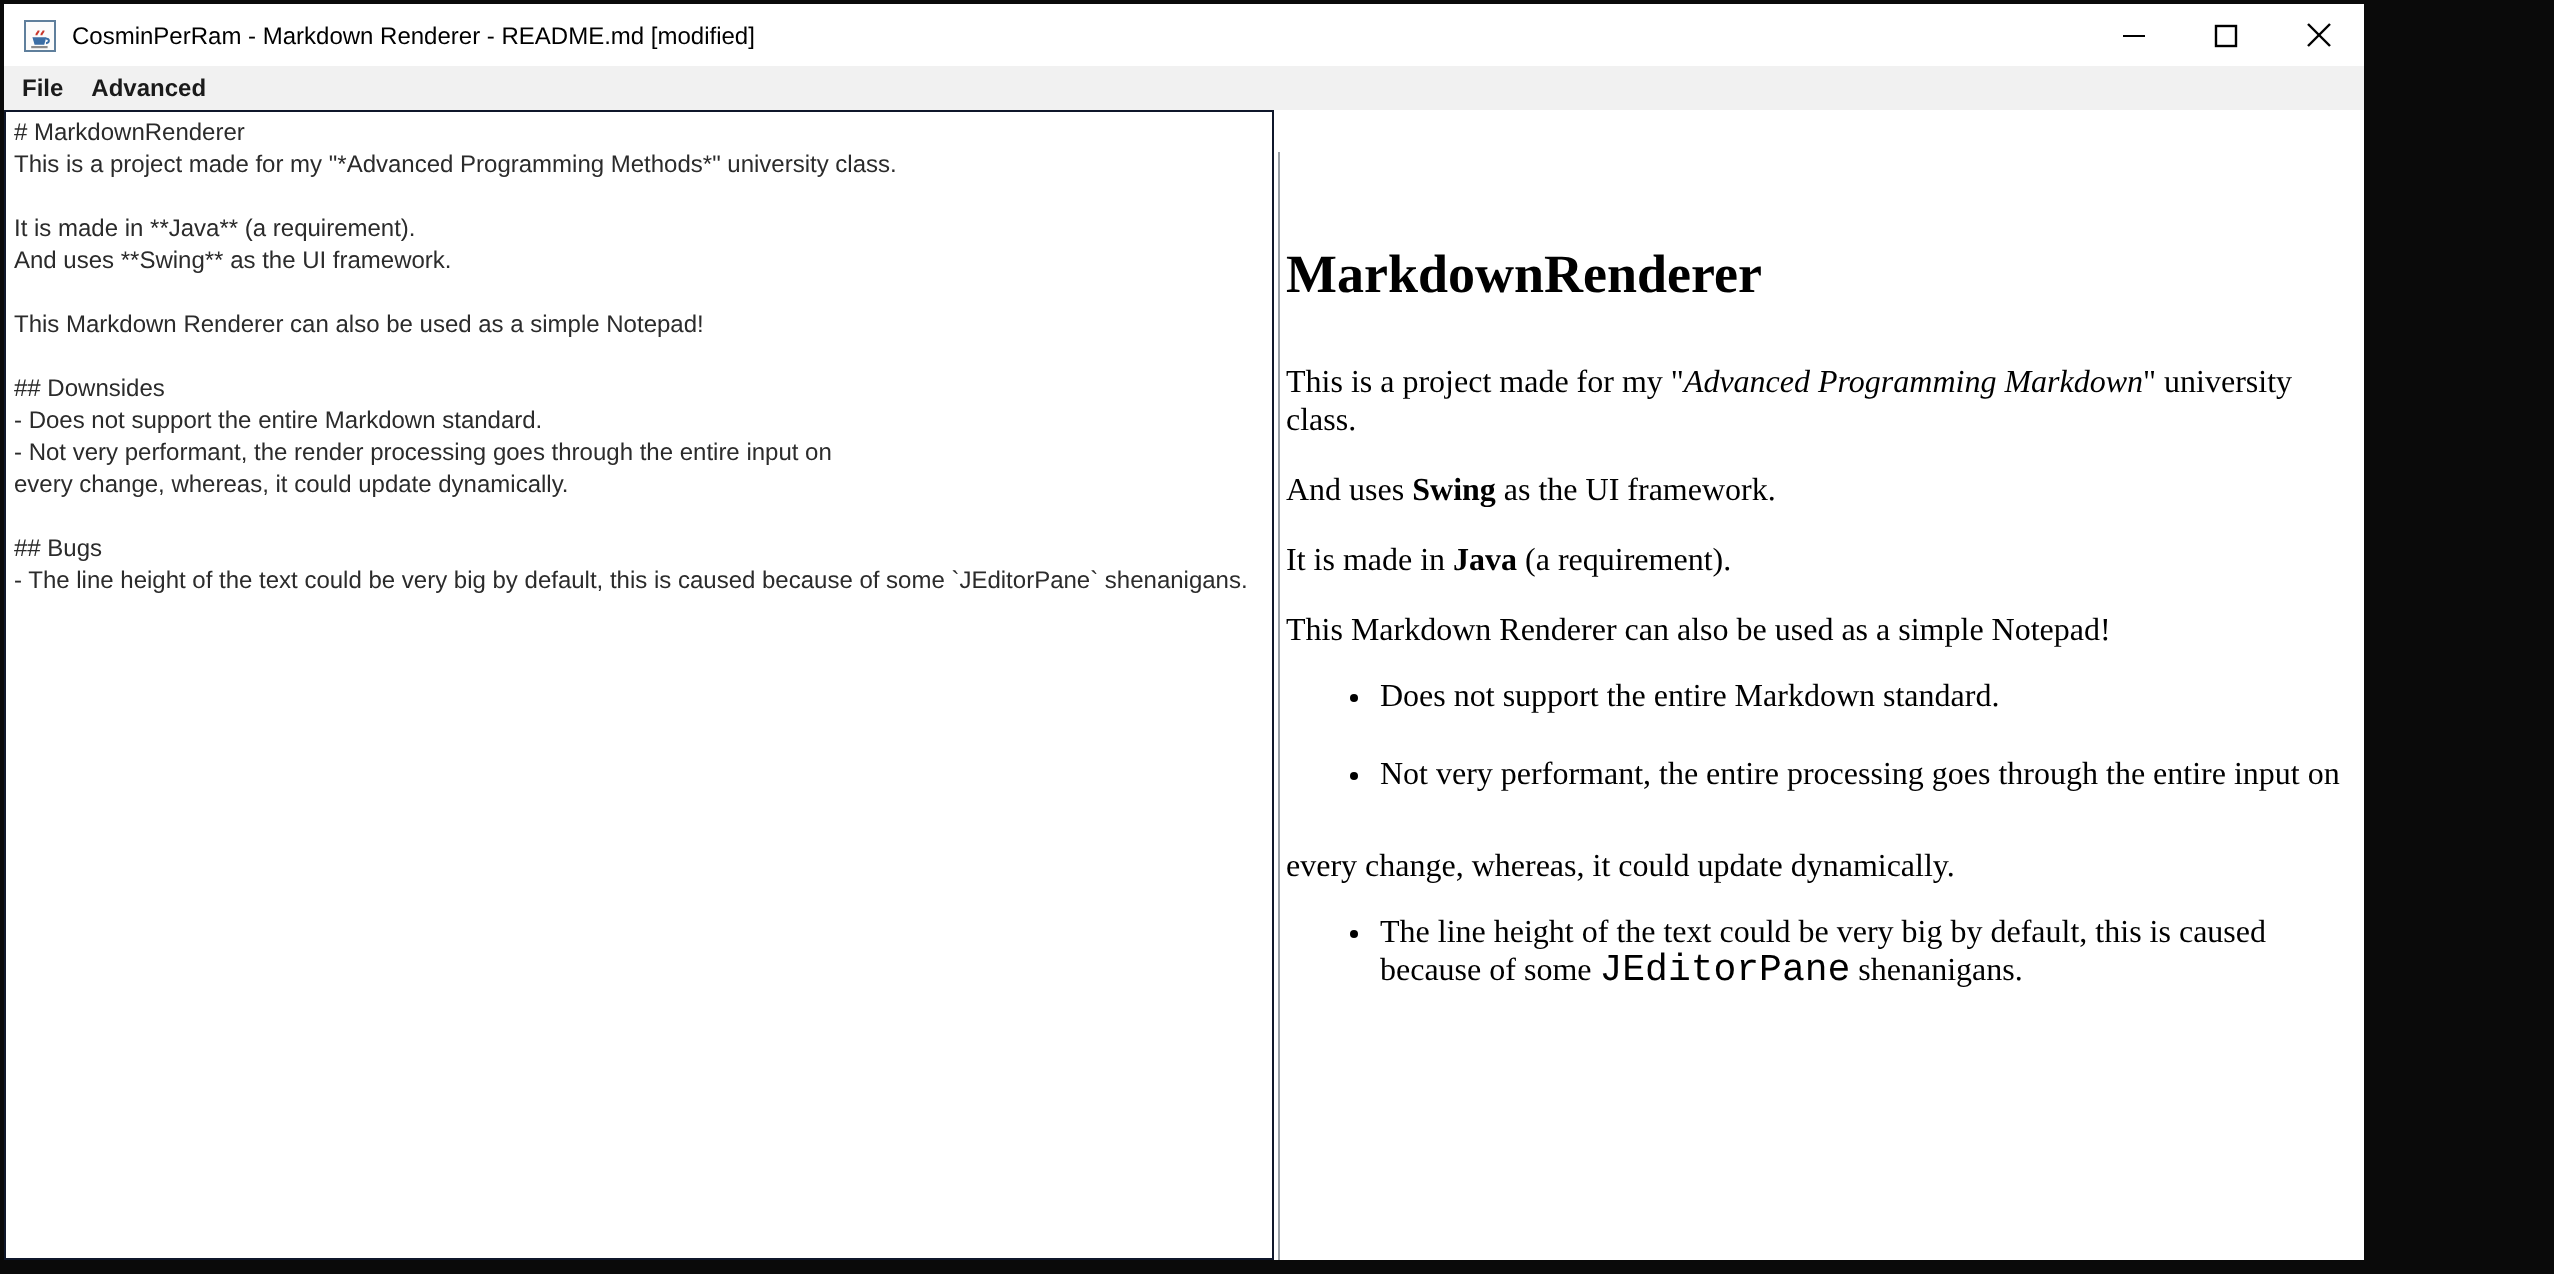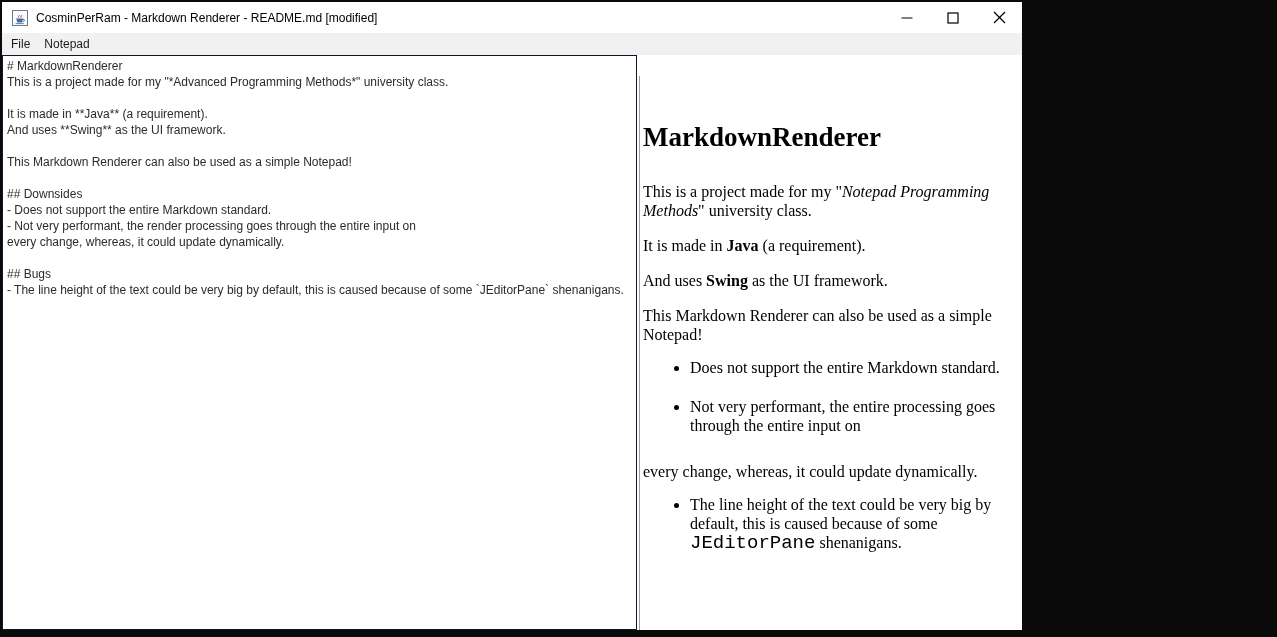--- a/index.html
+++ b/index.html
@@ -6,21 +6,21 @@
   html,body { width:1277px; height:637px; }
   body { font-family: "Liberation Sans", sans-serif; }
 
   .screen {
     position: relative; width: 1277px; height: 637px;
     background: #0a0a0a; overflow: hidden;
   }
 
   .app-window {
     position: absolute; left: 2px; top: 2px;
-    width: 1020px; height: 628px;
+    width: 1180px; height: 628px;
     background: #bef264;
     display: flex; flex-direction: column;
   }
 
   
   .titlebar {
     height: 31px; flex: 0 0 31px; background: #ffffff;
     display: flex; align-items: center;
     font-size: 12px; color: #000;
     user-select: none;
@@ -36,21 +36,21 @@
   .win-btn svg { display: block; }
 
   
   .menubar {
     height: 22px; flex: 0 0 22px; background: #f1f1f1;
     display: flex; align-items: center;
     padding-left: 2px;
   }
   .menu-item {
     padding: 16px 7px; height: 100%; display: flex; align-items: center;
-    font-size: 12px; font-weight: 400; color: #1b1b1b;
+    font-size: 12px; font-weight: 700; color: #1b1b1b;
   }
 
   
   .content {
     flex: 1 1 auto; display: flex; position: relative; background: #ffffff;
     overflow: hidden;
   }
 
   .editor-pane {
     position: absolute; left: 0; top: 0;
@@ -129,21 +129,21 @@
                 <line x1="1" y1="1" x2="12" y2="12" stroke="#000" stroke-width="1.2"></line>
                 <line x1="12" y1="1" x2="1" y2="12" stroke="#000" stroke-width="1.2"></line>
               </svg>
           </span>
         </div>
       </div>
     </div>
 
     <div class="menubar">
       <div class="menu-item">File</div>
-      <div class="menu-item">Notepad</div>
+      <div class="menu-item">Advanced</div>
     </div>
 
     <div class="content">
 
       <div class="editor-pane"># MarkdownRenderer
 This is a project made for my "*Advanced Programming Methods*" university class.
 
 It is made in **Java** (a requirement).
 And uses **Swing** as the UI framework.
 
@@ -153,23 +153,23 @@
 - Does not support the entire Markdown standard.
 - Not very performant, the render processing goes through the entire input on
 every change, whereas, it could update dynamically.
 
 ## Bugs
 - The line height of the text could be very big by default, this is caused because of some `JEditorPane` shenanigans.</div>
 
       <div class="preview-pane">
         <div class="preview-content">
           <h1 class="md-h1">MarkdownRenderer</h1>
-          <p class="md-p mt-p1"><span>This is a project made for my "</span><span class="seg-i">Notepad Programming Methods</span><span>" university class.</span></p>
+          <p class="md-p mt-p1"><span>This is a project made for my "</span><span class="seg-i">Advanced Programming Markdown</span><span>" university class.</span></p>
+          <p class="md-p mt-p"><span>And uses </span><span class="seg-b">Swing</span><span> as the UI framework.</span></p>
           <p class="md-p mt-p"><span>It is made in </span><span class="seg-b">Java</span><span> (a requirement).</span></p>
-          <p class="md-p mt-p"><span>And uses </span><span class="seg-b">Swing</span><span> as the UI framework.</span></p>
           <p class="md-p mt-p">This Markdown Renderer can also be used as a simple Notepad!</p>
 
           <ul class="md-ul">
             <li>Does not support the entire Markdown standard.</li>
             <li>Not very performant, the entire processing goes through the entire input on</li>
           </ul>
           <p class="md-p mt-cont">every change, whereas, it could update dynamically.</p>
 
           <ul class="md-ul">
             <li><span>The line height of the text could be very big by default, this is caused because of some </span><span class="seg-code">JEditorPane</span><span> shenanigans.</span></li>

